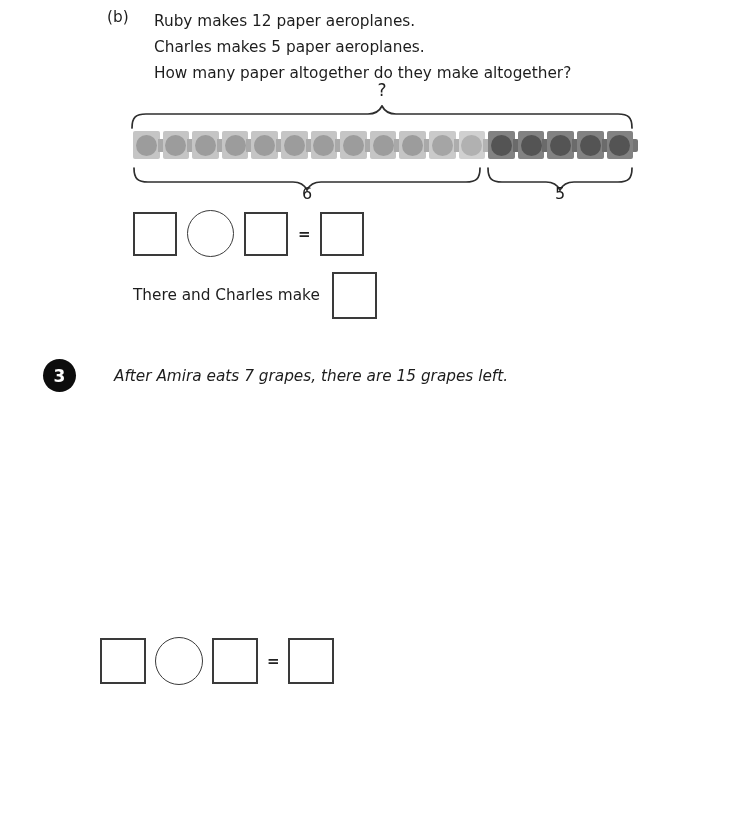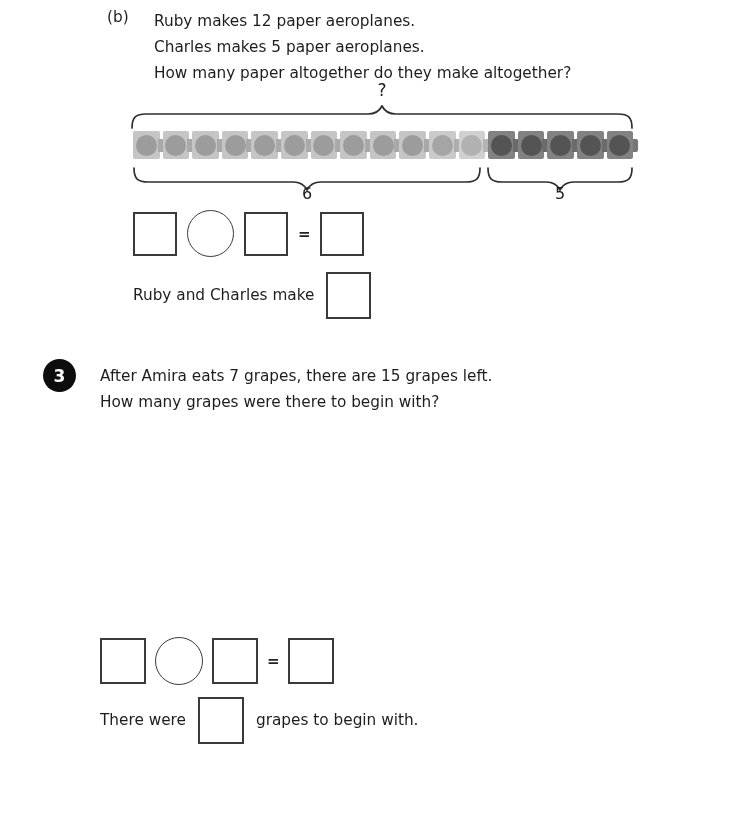--- a/index.html
+++ b/index.html
@@ -146,39 +146,33 @@
 
   <div class="ns ns1" style="left:133px;top:210px;">
     <span class="box-sq"></span>
     <span class="box-ci"></span>
     <span class="box-sq"></span>
     <span class="eq">=</span>
     <span class="box-sq"></span>
   </div>
 
   <div class="ans-row" style="left:133px;top:271px;">
-    <span class="qtext">Ruby and Charles make</span>
+    <span class="qtext">There and Charles make</span>
     <span class="ans-box b1"></span>
   </div>
 
   <div class="badge">
     <span>3</span>
   </div>
-  <div class="abs" style="left:100px;top:363px;">
+  <div class="abs" style="left:114px;top:363px;font-style:italic;">
     <div class="qtext">After Amira eats 7 grapes, there are 15 grapes left.</div>
-    <div class="qtext">How many grapes were there to begin with?</div>
   </div>
 
   <div class="ns ns2" style="left:100px;top:637px;">
     <span class="box-sq"></span>
     <span class="box-ci"></span>
     <span class="box-sq"></span>
     <span class="eq">=</span>
     <span class="box-sq"></span>
   </div>
 
-  <div class="ans-row" style="left:100px;top:696px;">
-    <span class="qtext">There were</span>
-    <span class="ans-box b2"></span>
-    <span class="qtext">grapes to begin with.</span>
-  </div>
 
 </div>
 
 </body></html>

